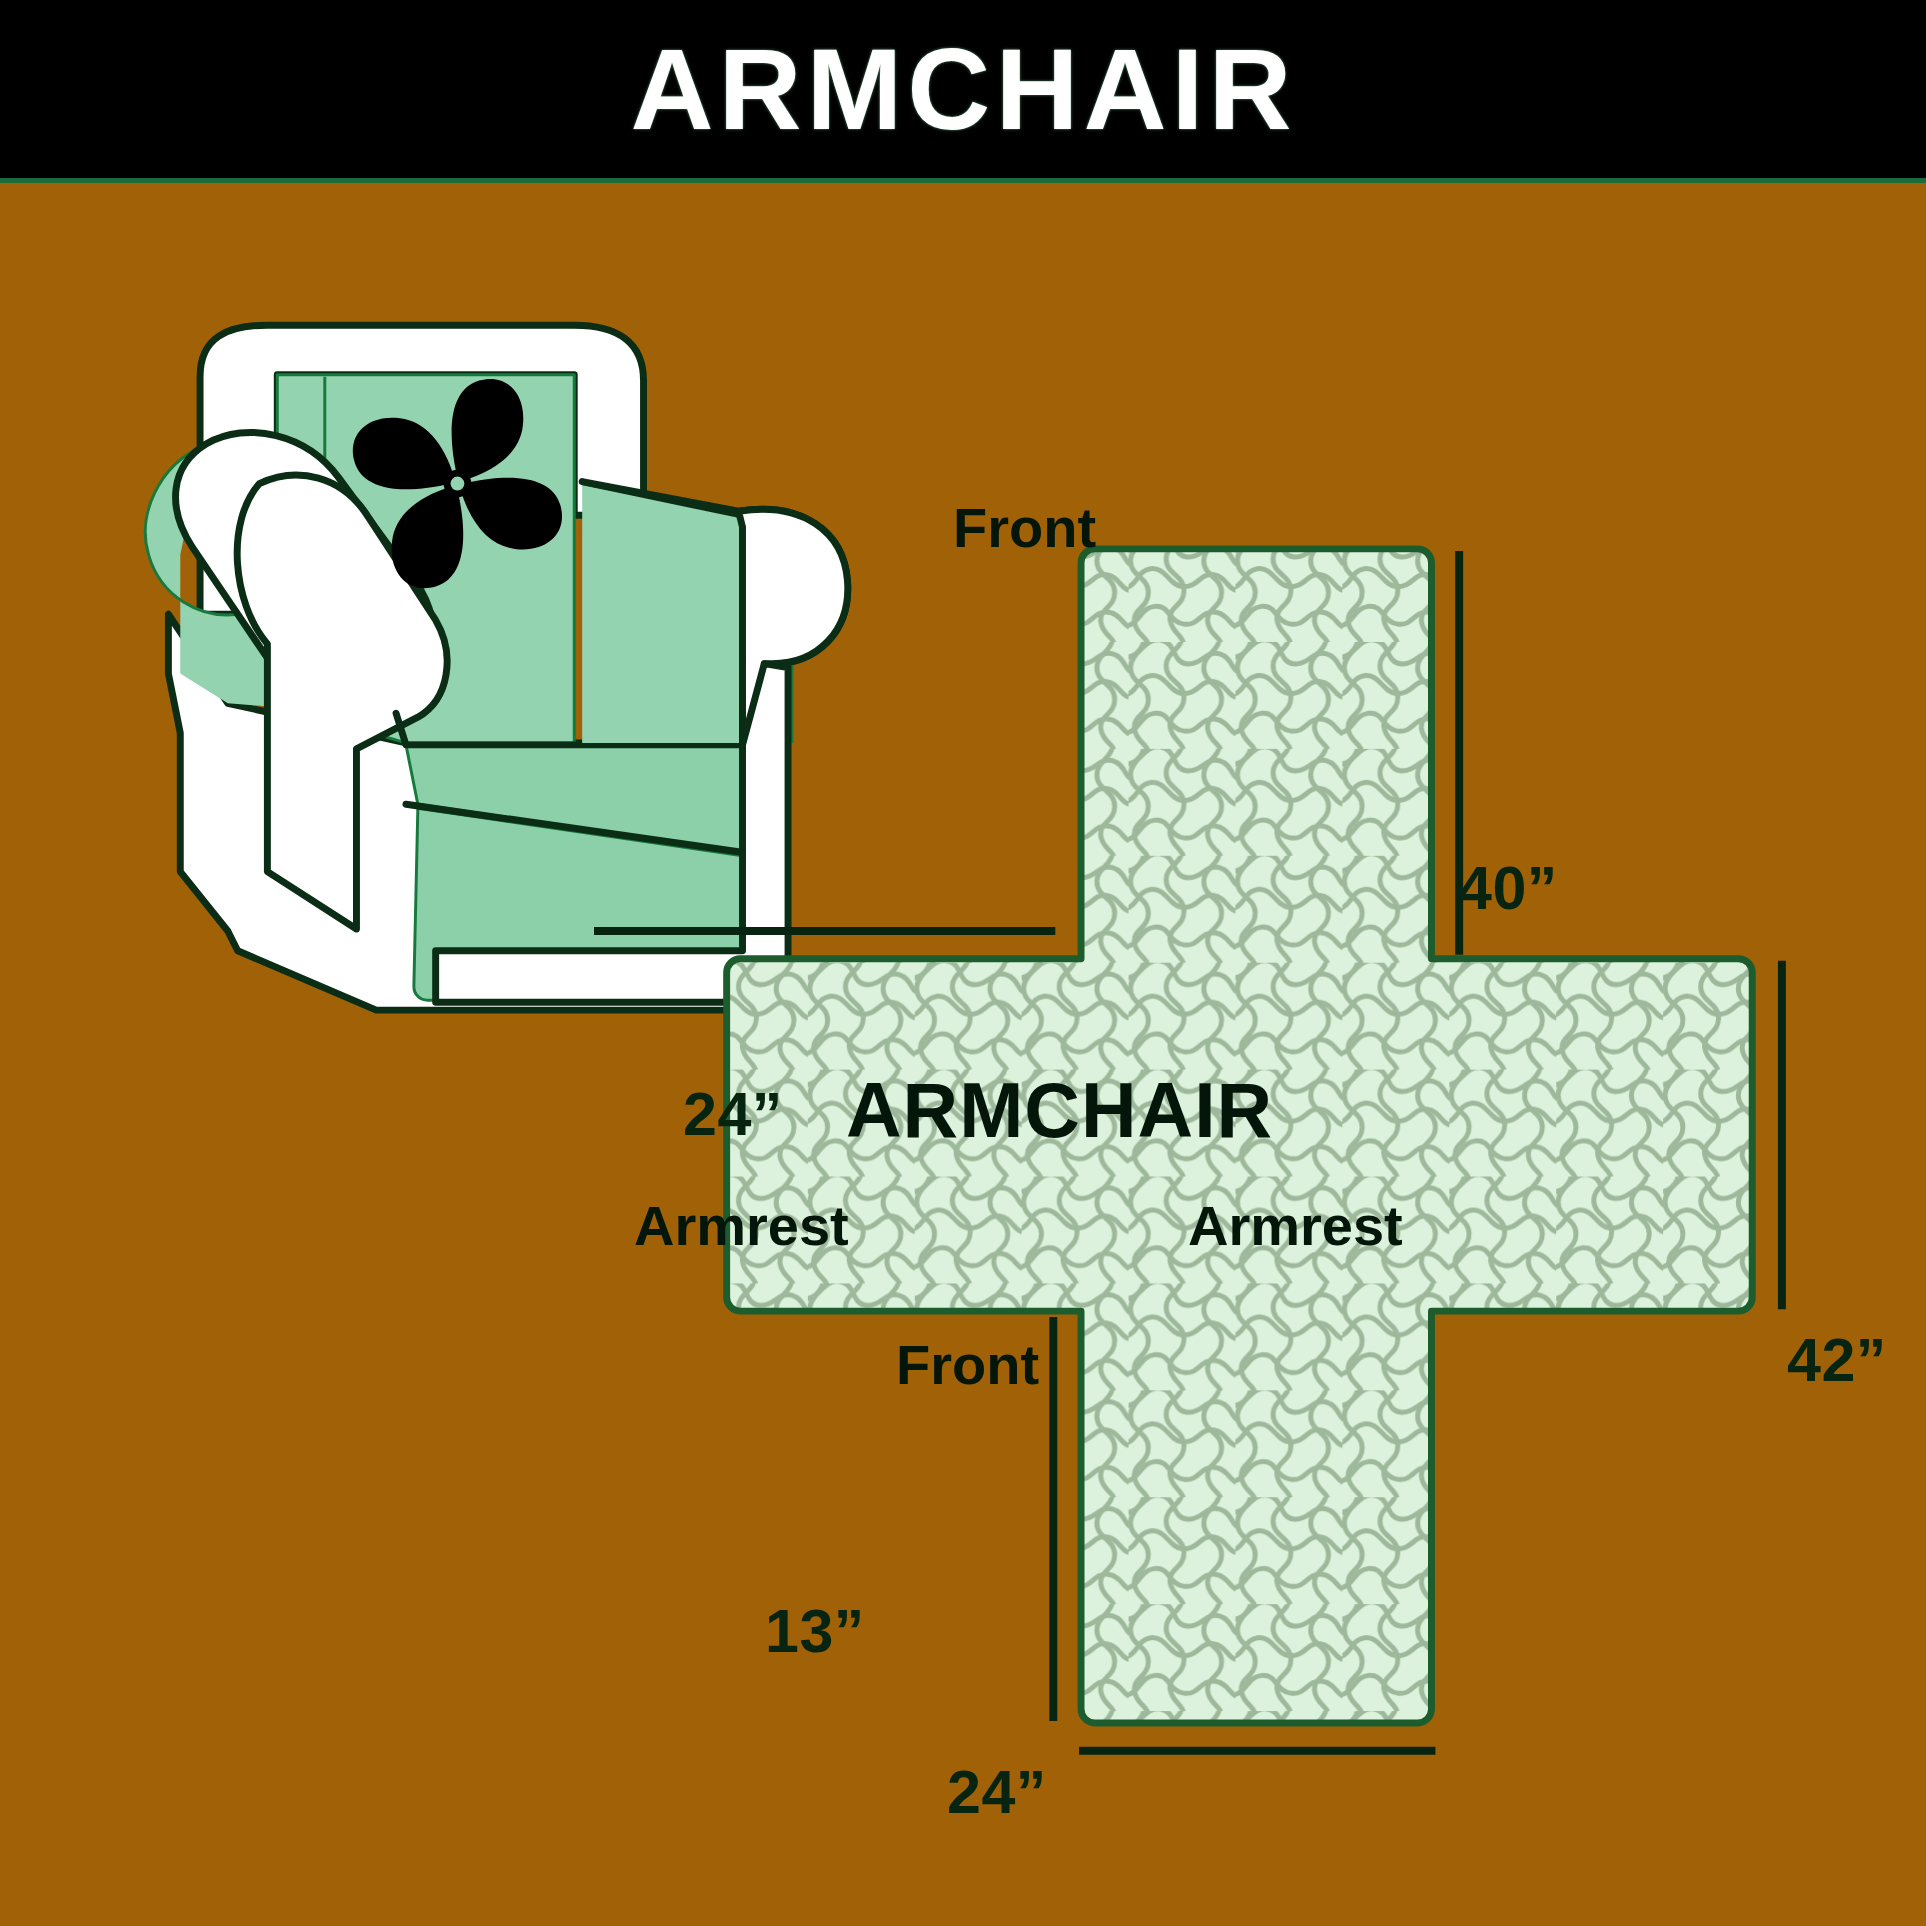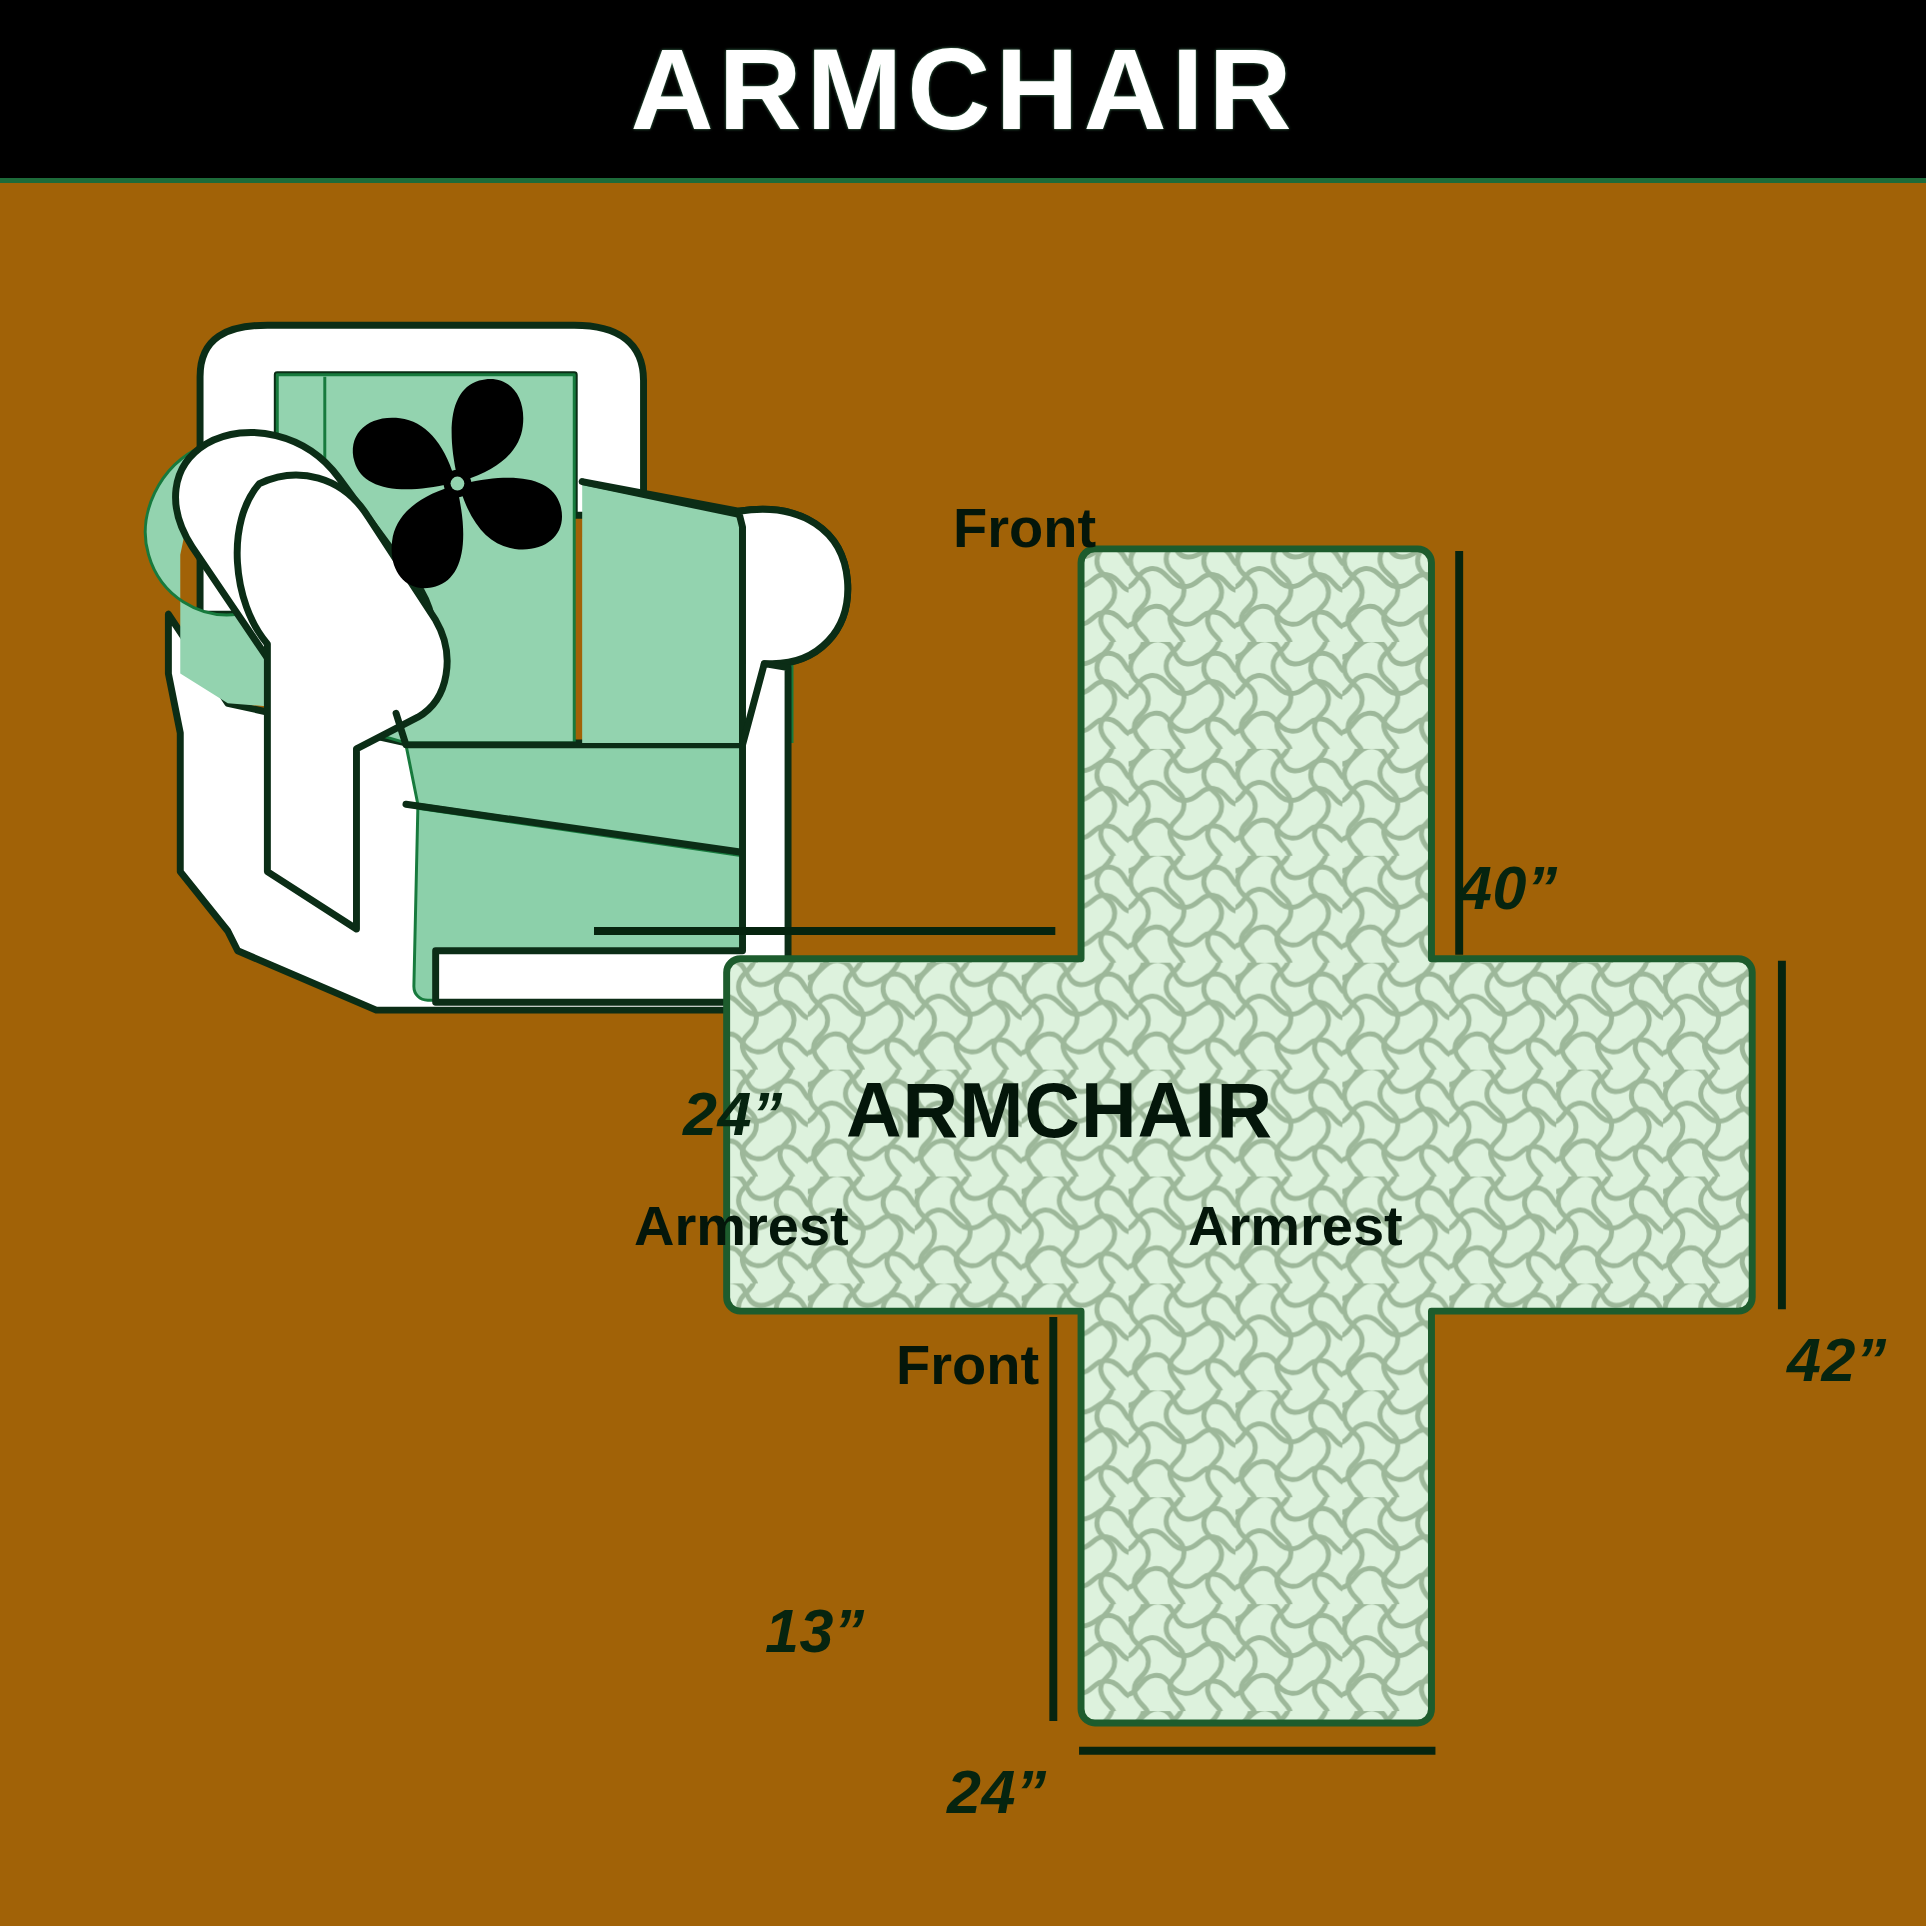--- a/index.html
+++ b/index.html
@@ -33,21 +33,20 @@
 
   
   .diagram{position:absolute;left:594px;top:535px;width:1277px;height:1287px;}
   .diagram svg{display:block;width:1277px;height:1287px;}
 
   .dim-label{
     position:absolute;
     font-family:"Liberation Sans", sans-serif;
     font-weight:700;color:#06240f;white-space:nowrap;
     letter-spacing:0.5px;
-    font-style:italic;
   }
   .dim-40{ left:1458px; top:853px; font-size:61px; }
   .dim-23{ left:1787px; top:1325px; font-size:61px; }
   .dim-24-top{ left:683px; top:1079px; font-size:61px; }
   .dim-24-bottom{ left:947px; top:1757px; font-size:61px; }
   .dim-13{ left:765px; top:1596px; font-size:61px; }
 
   .panel-label{
     position:absolute;
     font-family:"Liberation Sans", sans-serif;

